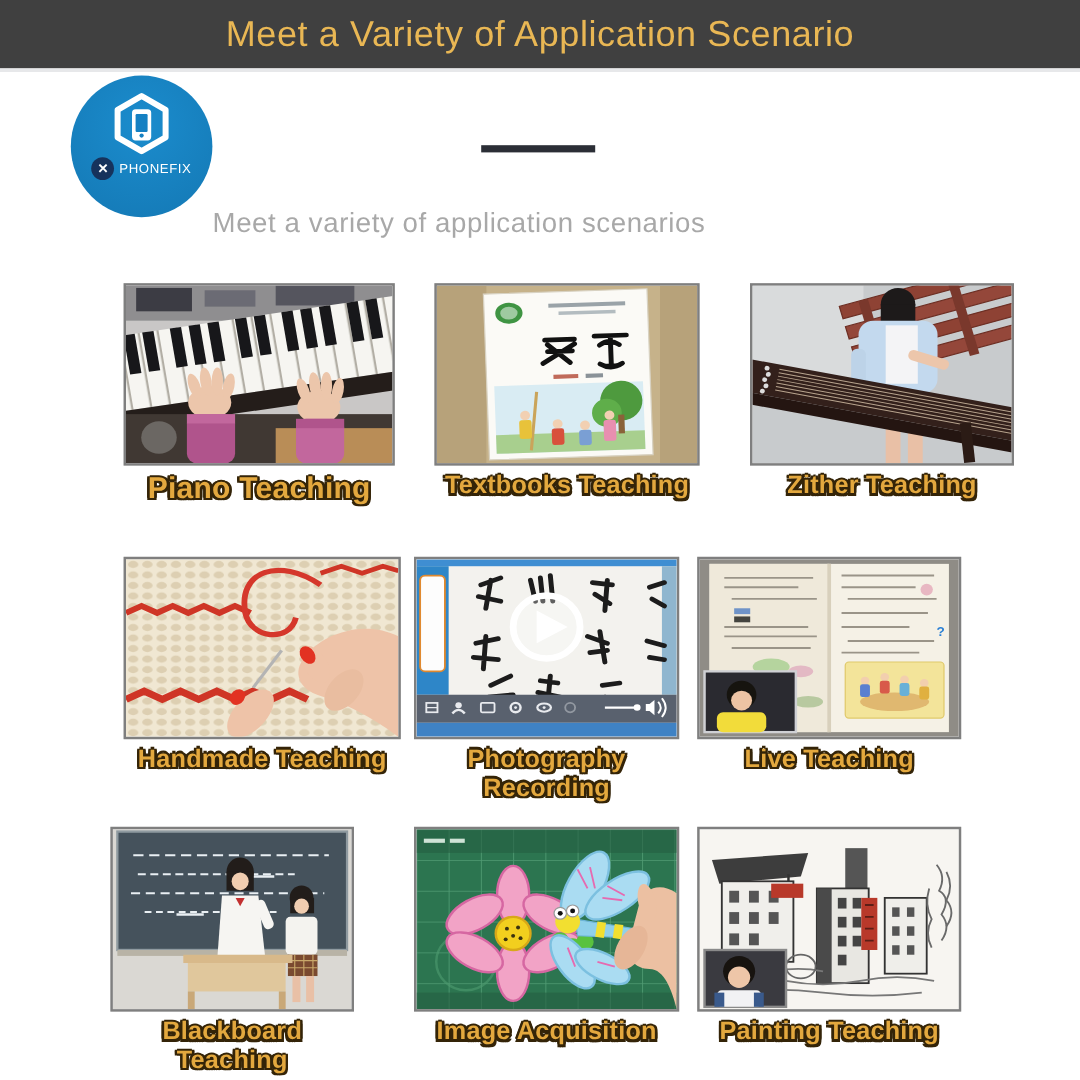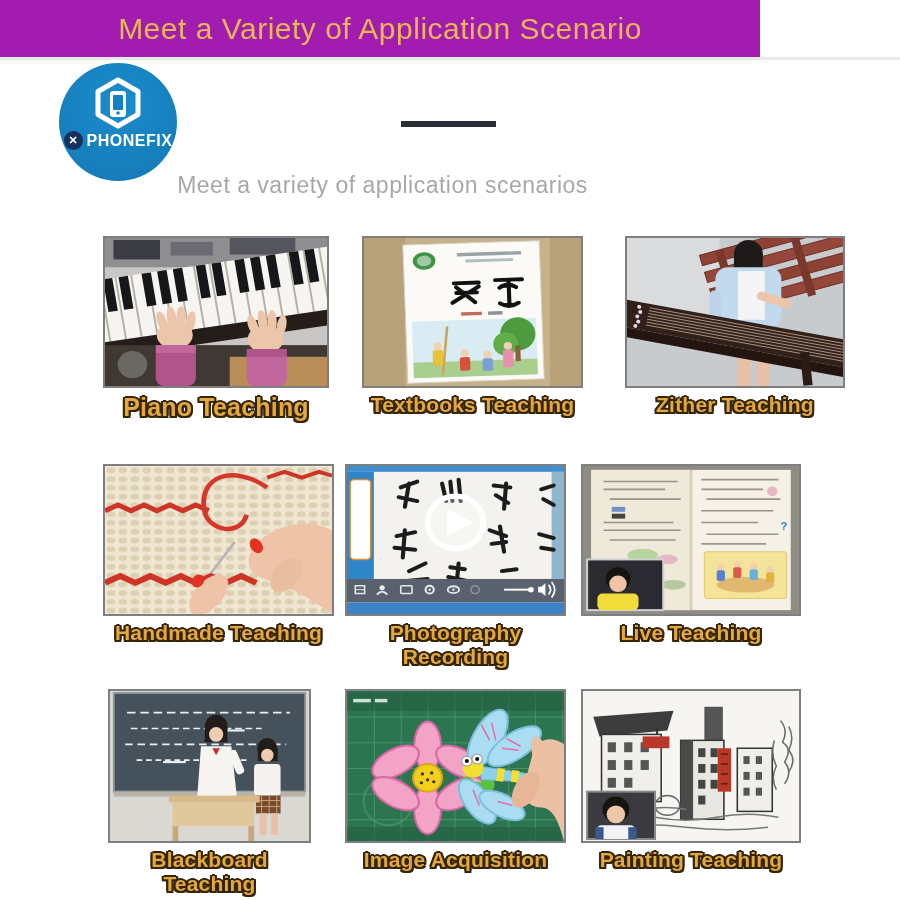--- a/index.html
+++ b/index.html
@@ -1,52 +1,52 @@
 <!DOCTYPE html>
 <html><head>
 <meta charset="utf-8">
 <style>
   html,body{margin:0;padding:0;}
   body{width:900px;height:900px;background:#ffffff;font-family:"Liberation Sans",sans-serif;position:relative;overflow:hidden;}
   .page{position:absolute;inset:0;}
 
   
-  .topbar{position:absolute;left:0;top:0;width:760px;height:57px;background:#a21caf;display:flex;align-items:center;justify-content:center;}
+  .topbar{position:absolute;left:0;top:0;width:900px;height:57px;background:#404040;display:flex;align-items:center;justify-content:center;}
   .topbar h1{margin:0;font-size:30px;font-weight:500;color:#e9b754;letter-spacing:0.5px;}
   .topbar-underline{position:absolute;left:0;top:57px;width:900px;height:3px;background:#e7e8ea;}
 
   
   .logo{position:absolute;left:59px;top:63px;width:118px;height:118px;border-radius:50%;
         background:radial-gradient(circle at 50% 35%,#1b8ccd,#1478b4);display:flex;flex-direction:column;align-items:center;}
   .logo svg{margin-top:14px;}
   .logo-row{display:flex;align-items:center;gap:4px;margin-top:2px;}
   .xbadge{width:19px;height:19px;border-radius:50%;background:#16325c;color:#fff;font-size:11px;font-weight:bold;
           display:flex;align-items:center;justify-content:center;}
-  .brand{color:#ffffff;font-weight:bold;font-size:16px;letter-spacing:0.5px;}
+  .brand{color:#ffffff;font-weight:normal;font-size:11px;letter-spacing:0.5px;}
 
   .divider{position:absolute;left:401px;top:121px;width:95px;height:6px;background:#2b2e36;}
 
   .subtitle{position:absolute;left:0;top:172px;width:765px;text-align:center;font-size:23px;color:#a8a8a8;letter-spacing:0.5px;}
 
   
   .tile{position:absolute;margin:0;}
   .photo{height:152px;border:2px solid #7f7f7f;box-sizing:border-box;overflow:hidden;background:#ddd;}
   .row3 .photo{height:154px;}
   .photo svg{display:block;width:100%;height:100%;}
   .cap{margin-top:5px;text-align:center;font-weight:bold;font-size:21px;color:#e3a83e;letter-spacing:0.2px;
        text-shadow:-2px -1px 0 #342408,2px -1px 0 #342408,-2px 2px 0 #342408,2px 2px 0 #342408,
                    0 -2px 0 #342408,0 2px 0 #342408,-2px 0 0 #342408,2px 0 0 #342408;}
   .cap-lg{font-size:25px;}
   .t1{left:103px;top:236px;width:226px;}
   .t2{left:362px;top:236px;width:221px;}
   .t3{left:581px;top:236px;width:220px;margin-left:44px;}
   .t4{left:103px;top:464px;width:231px;}
   .t5{left:345px;top:464px;width:221px;}
   .t6{left:581px;top:464px;width:220px;}
-  .t7{left:108px;top:689px;width:203px;}
+  .t7{left:92px;top:689px;width:203px;}
   .t8{left:345px;top:689px;width:221px;}
   .t9{left:581px;top:689px;width:220px;}
 </style>
 </head>
 <body>
 
 <div class="page">
 
   <header class="topbar">
     <h1>Meet a Variety of Application Scenario</h1>

